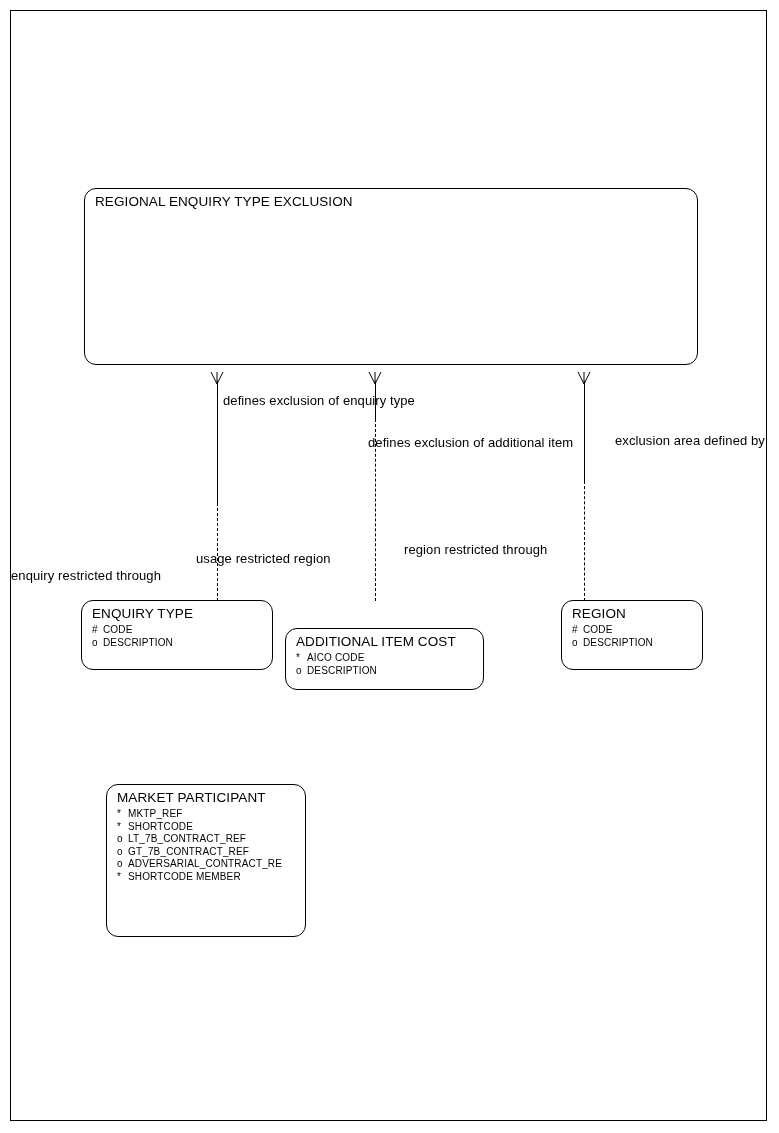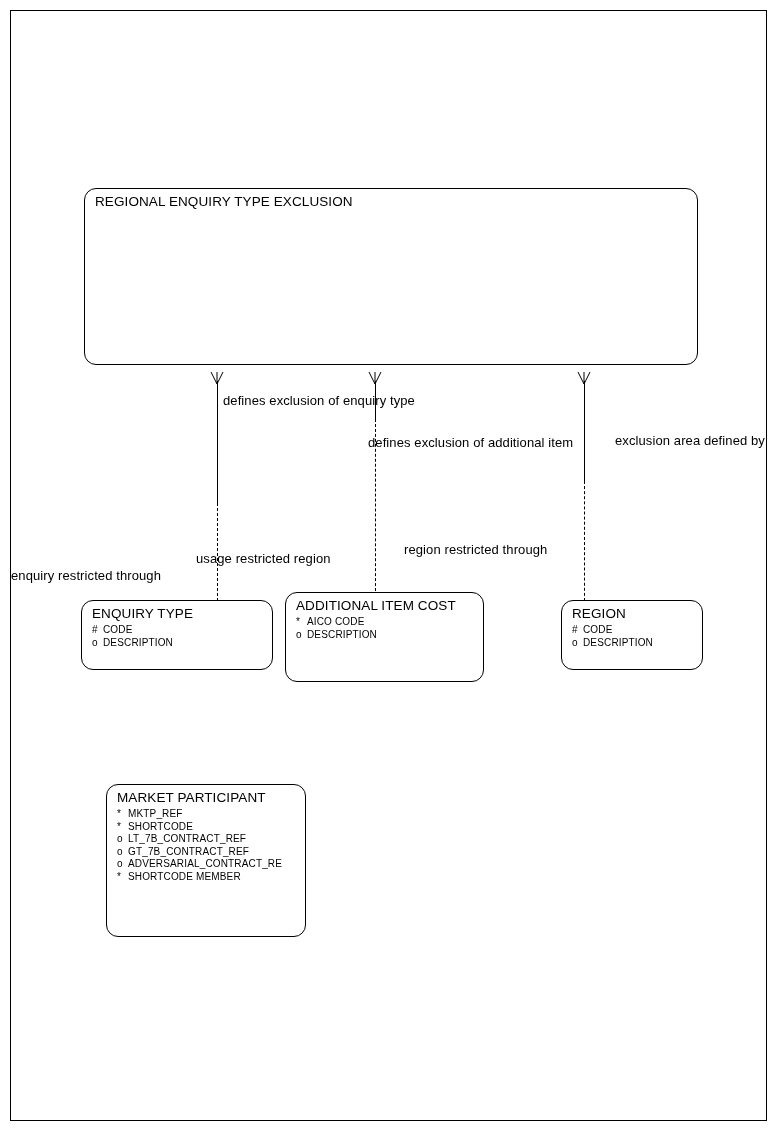--- a/index.html
+++ b/index.html
@@ -143,21 +143,21 @@
     <ul class="attr-list">
       <li class="attr">
         <span class="marker">#</span><span>CODE</span>
       </li>
       <li class="attr">
         <span class="marker">o</span><span>DESCRIPTION</span>
       </li>
     </ul>
   </div>
 
-  <div class="entity" style="left:285px; top:592px; width:199px; height:90px;">
+  <div class="entity" style="left:285px; top:628px; width:199px; height:62px;">
     <div class="entity-title">ADDITIONAL ITEM COST</div>
     <ul class="attr-list">
       <li class="attr">
         <span class="marker">*</span><span>AICO CODE</span>
       </li>
       <li class="attr">
         <span class="marker">o</span><span>DESCRIPTION</span>
       </li>
     </ul>
   </div>

